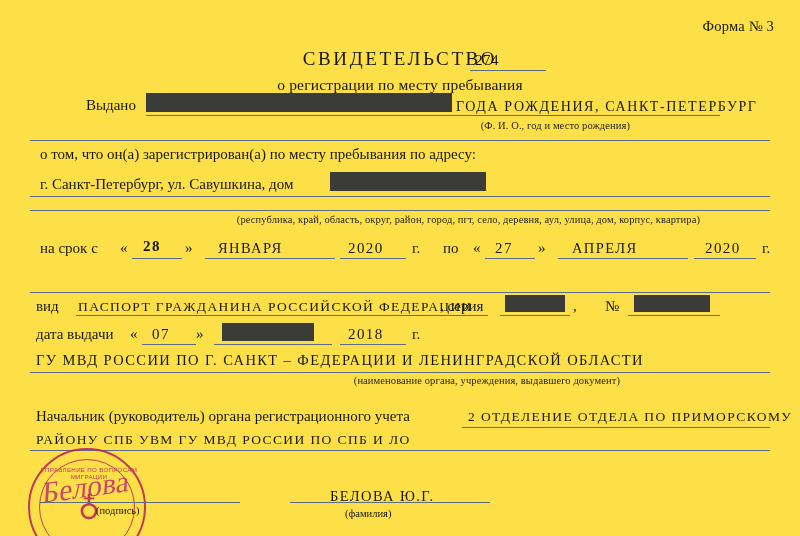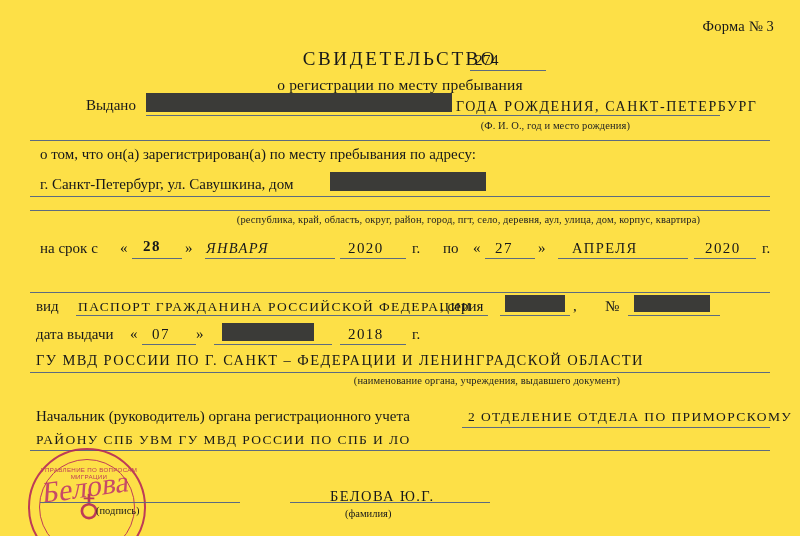--- a/index.html
+++ b/index.html
@@ -180,21 +180,21 @@
   <div class="redact" style="left:330px; top:172px; width:156px; height:19px;"></div>
   <div class="rule" style="left:30px; top:196px; width:740px;"></div>
   <div class="rule" style="left:30px; top:210px; width:740px;"></div>
   <div class="hint" style="left:120px; top:214px; width:580px;">(республика, край, область, округ, район, город, пгт, село, деревня, аул, улица, дом, корпус, квартира)</div>
 
   <div class="row" style="left:40px; top:240px;text-align:right;">на срок с</div>
   <div class="row quote" style="left:120px; top:240px;">«</div>
   <div class="row sp" style="left:143px; top:238px;font-weight:bold;">28</div>
   <div class="rule" style="left:132px; top:258px; width:50px;"></div>
   <div class="row quote" style="left:185px; top:240px;">»</div>
-  <div class="row sp" style="left:206px; top:240px; font-size:14.5px;font-style:italic;">ЯНВАРЯ</div>
+  <div class="row sp" style="left:218px; top:240px; font-size:14.5px;">ЯНВАРЯ</div>
   <div class="rule" style="left:205px; top:258px; width:130px;"></div>
   <div class="row sp" style="left:348px; top:240px;">2020</div>
   <div class="rule" style="left:340px; top:258px; width:66px;"></div>
   <div class="row" style="left:412px; top:240px;">г.</div>
   <div class="row" style="left:443px; top:240px;">по</div>
   <div class="row quote" style="left:473px; top:240px;">«</div>
   <div class="row sp" style="left:495px; top:240px;">27</div>
   <div class="rule" style="left:485px; top:258px; width:50px;"></div>
   <div class="row quote" style="left:538px; top:240px;">»</div>
   <div class="row sp" style="left:572px; top:240px; font-size:14.5px;">АПРЕЛЯ</div>

